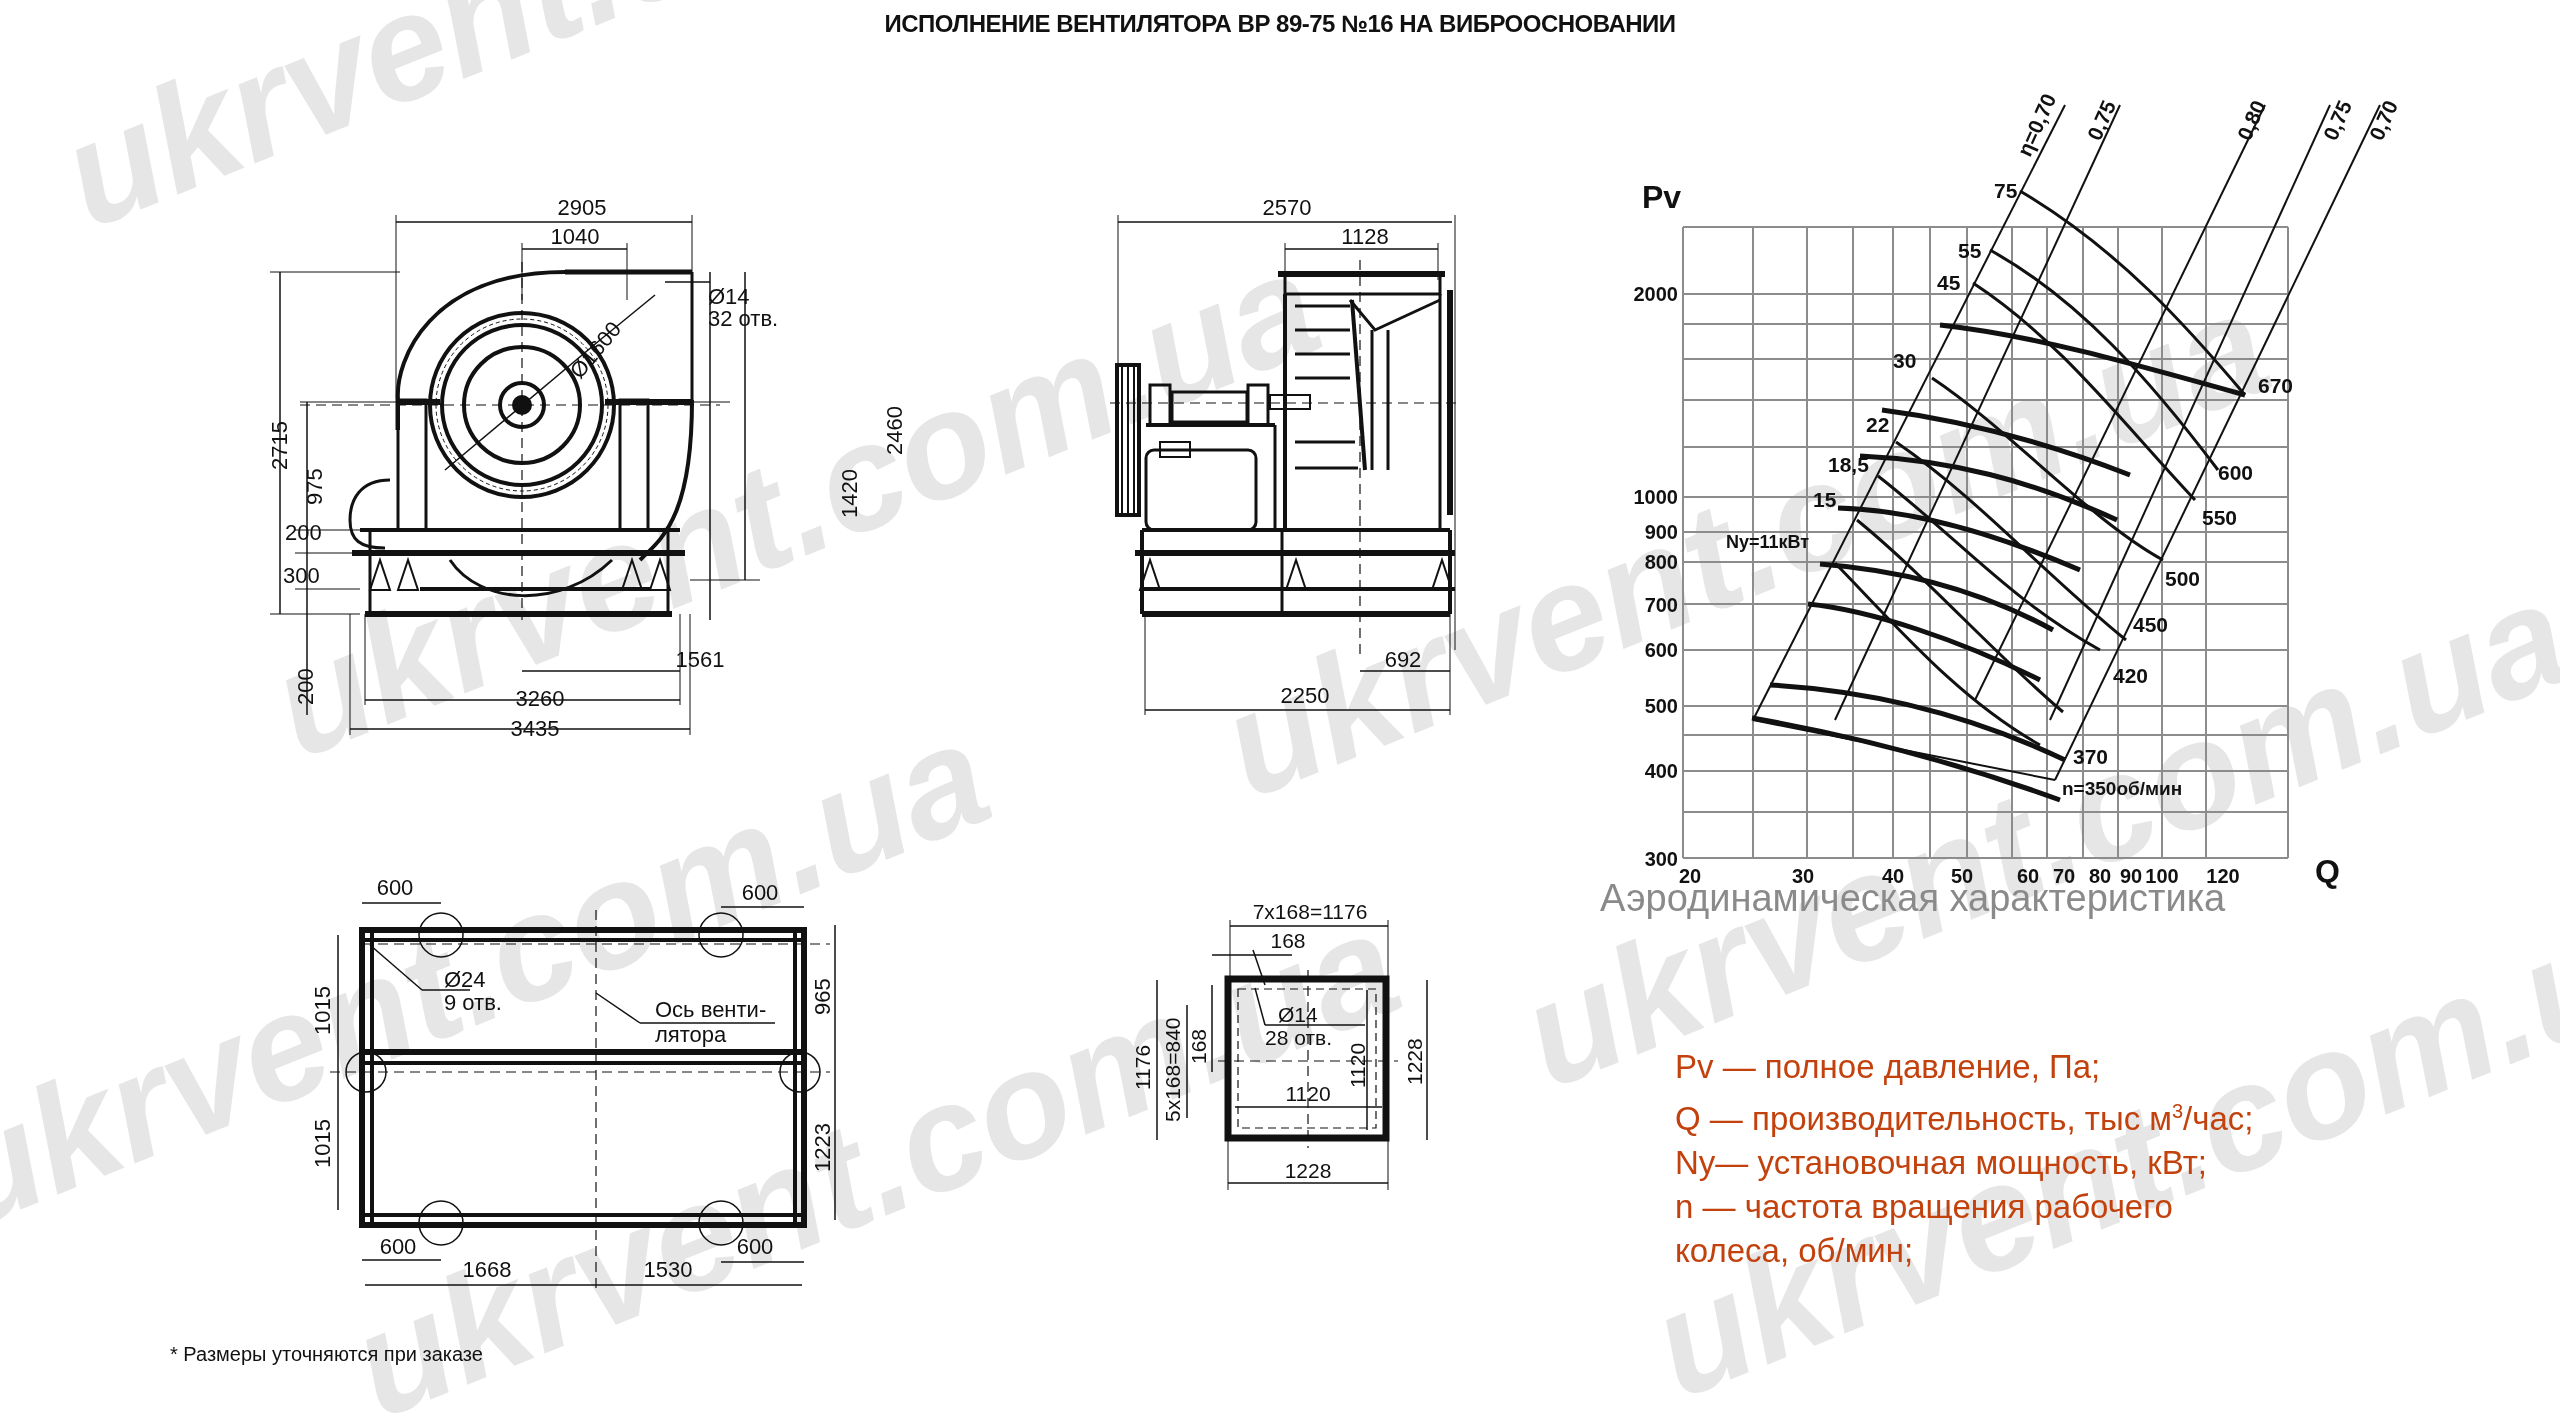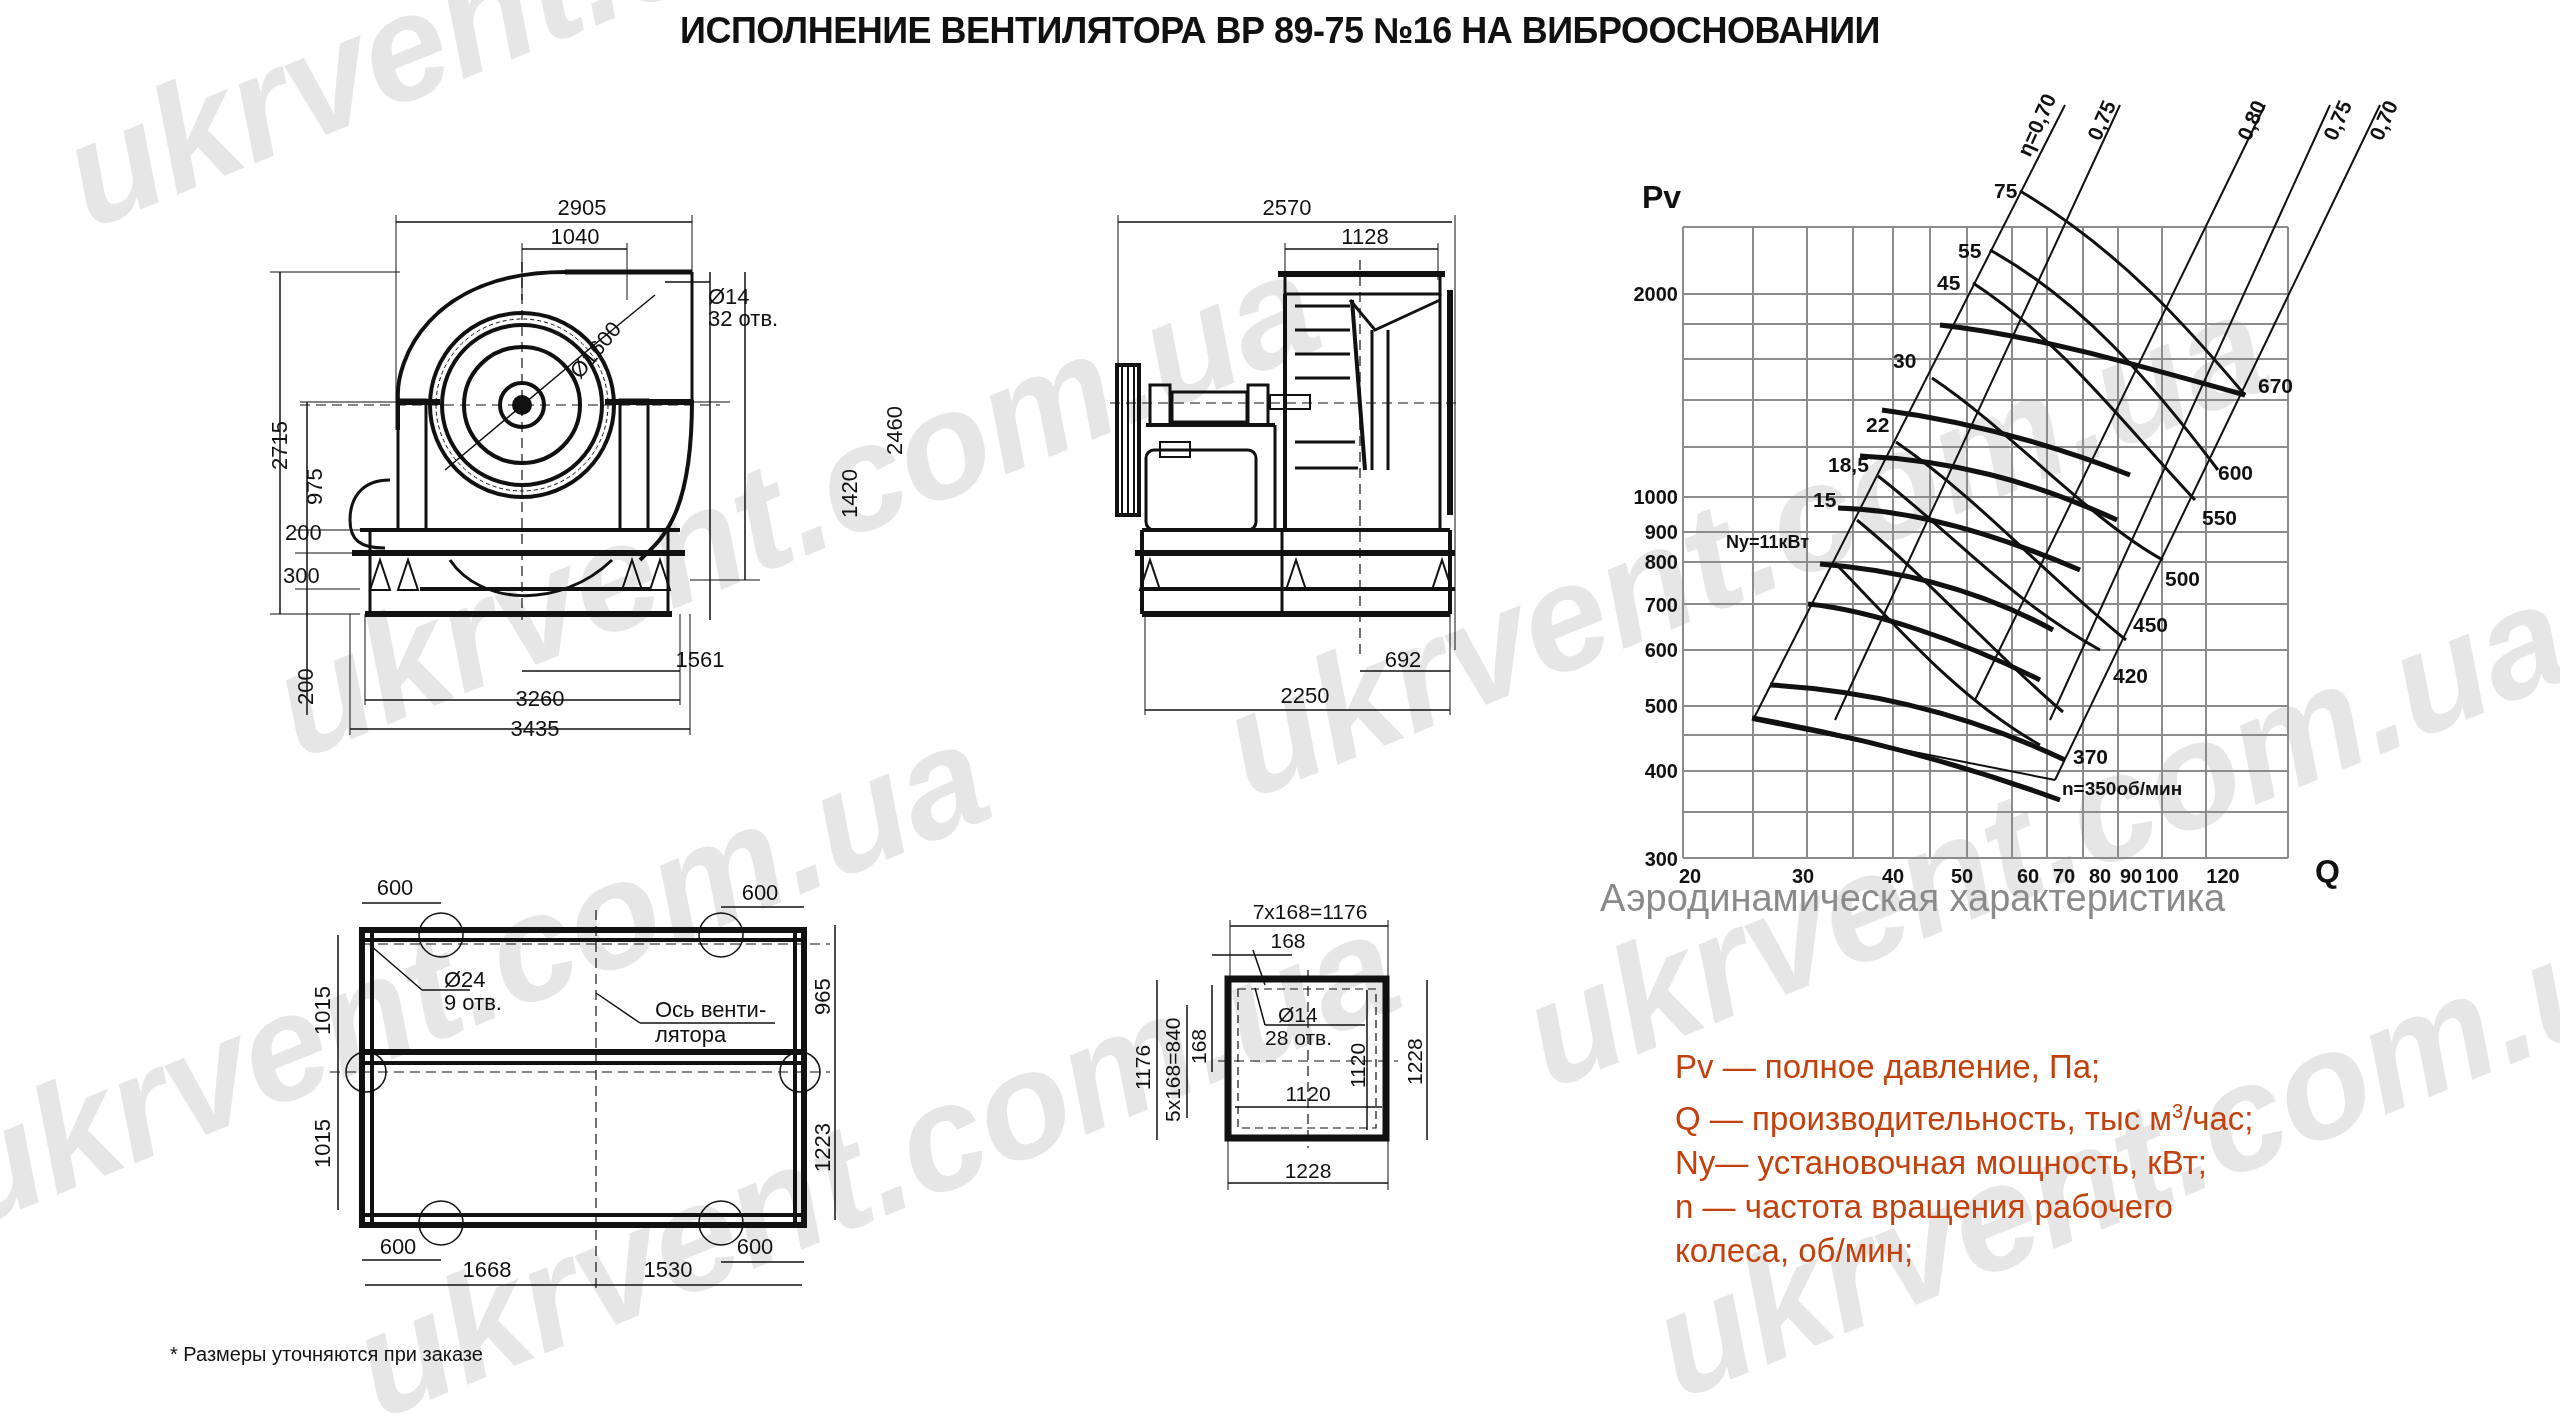--- a/index.html
+++ b/index.html
@@ -1,18 +1,18 @@
 <!DOCTYPE html>
 <html><head>
 <meta charset="utf-8">
 <style>
   html, body { margin:0; padding:0; background:#fff; }
   body { width:2560px; height:1416px; position:relative; overflow:hidden; font-family:"Liberation Sans", sans-serif; color:#111; }
   .abs { position:absolute; }
-  .title { left:0; width:2560px; top:10px; text-align:center; font-size:36px; font-weight:bold; letter-spacing:-0.5px; }
+  .title { left:0; width:2560px; top:10px; text-align:center; font-size:24px; font-weight:bold; letter-spacing:-0.5px; }
   svg { position:absolute; left:0; top:0; }
   .dim { font-family:"Liberation Sans", sans-serif; font-size:22px; fill:#111; }
   .dimsm { font-family:"Liberation Sans", sans-serif; font-size:21px; fill:#111; }
   .chart-lbl { font-family:"Liberation Sans", sans-serif; font-size:21px; font-weight:bold; fill:#111; }
   .chart-tick { font-family:"Liberation Sans", sans-serif; font-size:20px; font-weight:bold; fill:#111; }
   .chart-caption { left:1600px; width:820px; top:874px; font-size:38px; color:#8a8a8a; line-height:48px; }
   .legend { left:1675px; top:1045px; font-size:33px; line-height:44px; color:#c2410c; }
   .legend div { white-space:nowrap; }
   .footnote { left:170px; top:1343px; font-size:20px; }
   .wm { font-family:"Liberation Sans", sans-serif; font-weight:bold; font-style:italic; fill:#e6e6e6; font-size:150px; }

